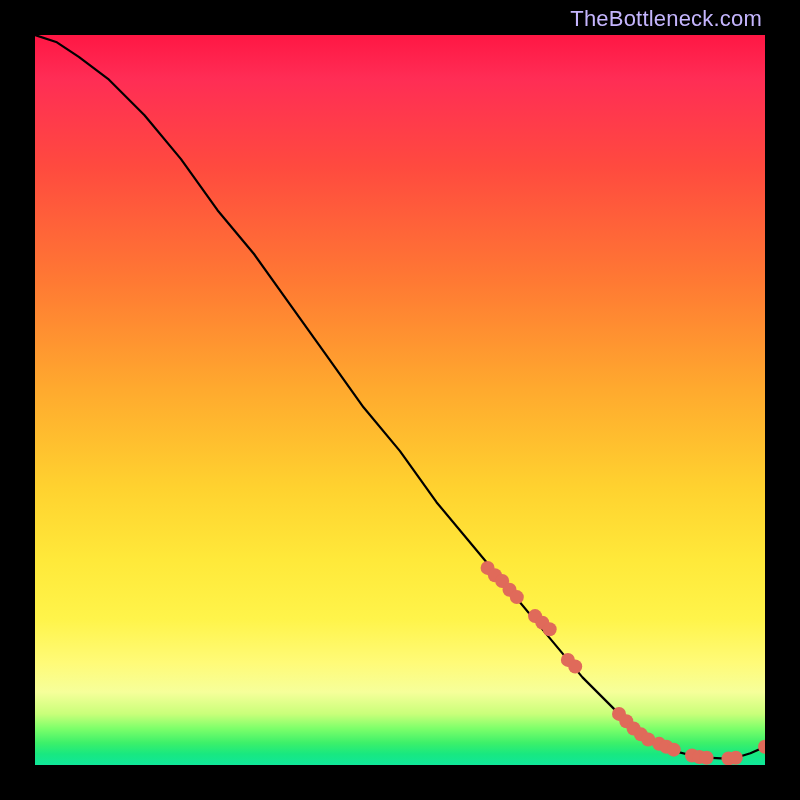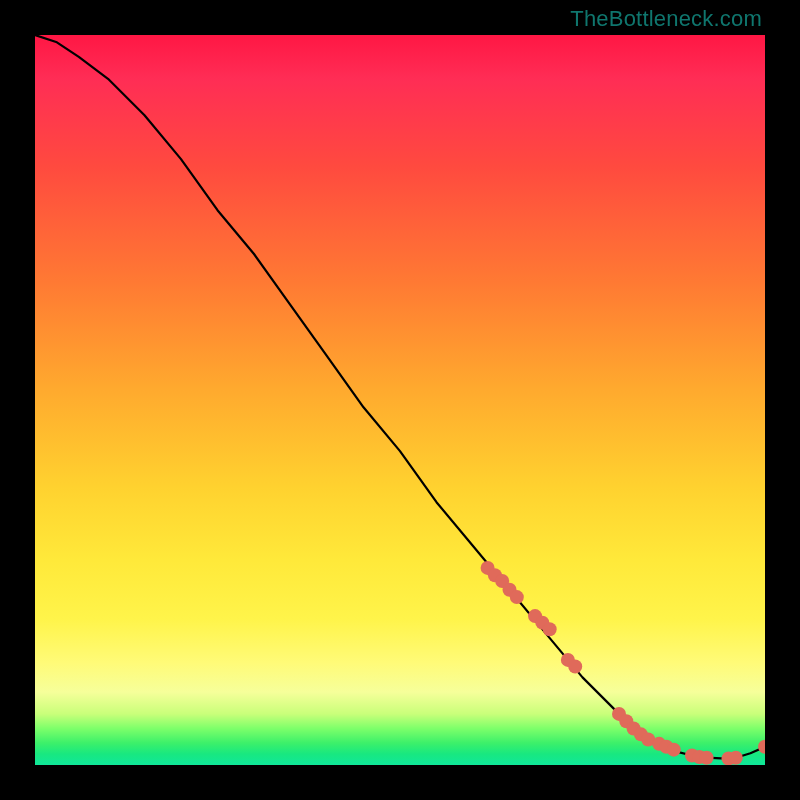--- a/index.html
+++ b/index.html
@@ -40,21 +40,21 @@
       #7dff6a 95%,
       #3cf06a 97%,
       #18e880 98.5%,
       #10e79a 100%
     );
   }
   .watermark {
     position: absolute;
     top: 6px;
     right: 38px;
-    color: #0f766e;
+    color: #c4b5fd;
     font-size: 22px;
     font-weight: 500;
     letter-spacing: 0.2px;
     user-select: none;
   }
   svg.curve {
     position: absolute;
     left: 0;
     top: 0;
     width: 730px;

